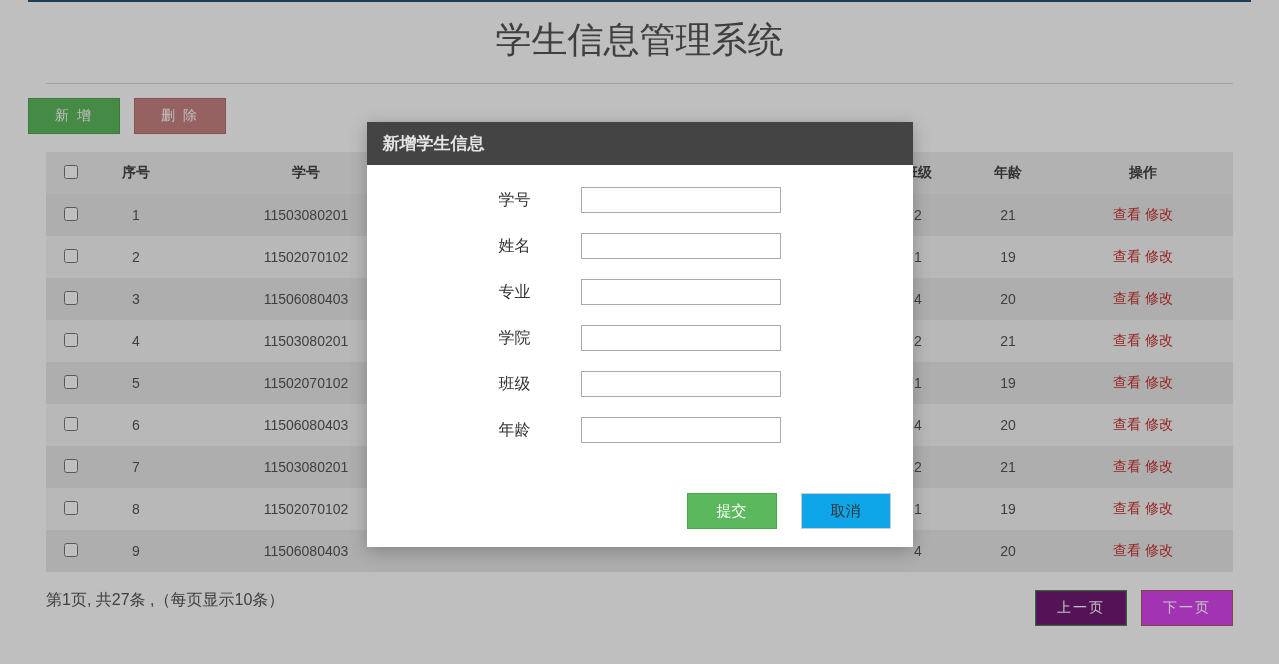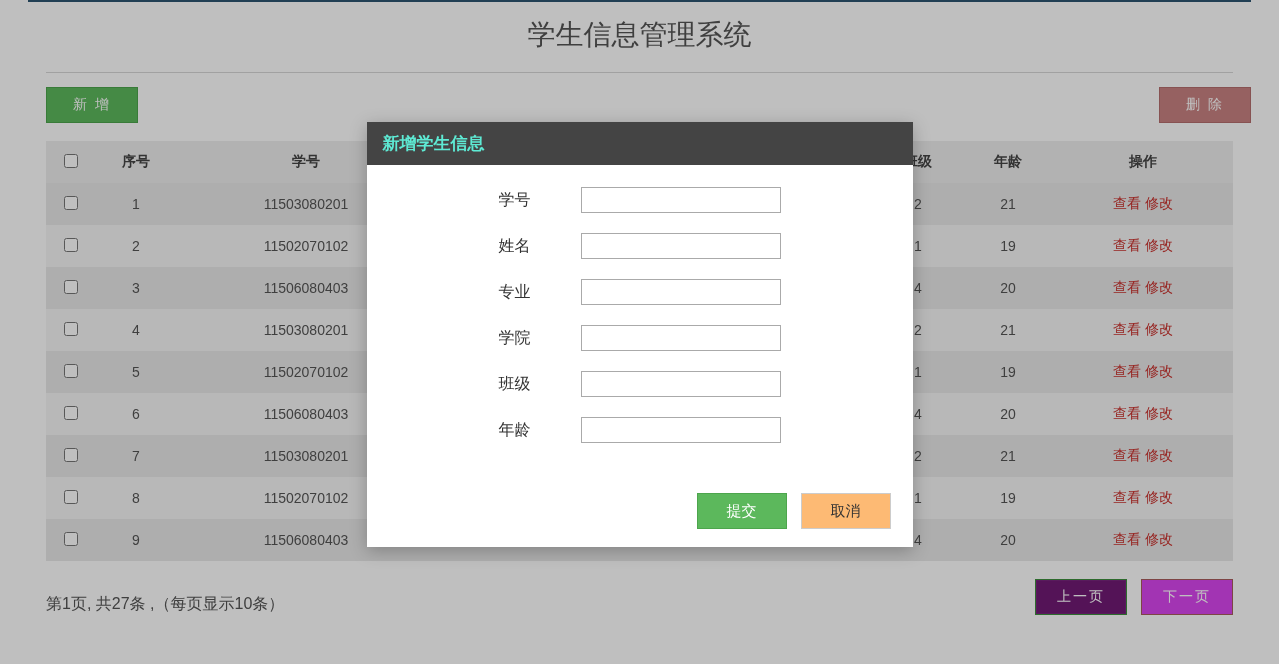--- a/index.html
+++ b/index.html
@@ -5,24 +5,24 @@
   * { box-sizing: border-box; margin: 0; padding: 0; }
   html, body { width: 1279px; height: 664px; font-family: "Microsoft YaHei", Arial, sans-serif; overflow: hidden; }
   body { background: #fff; position: relative; }
   .overlay {
     position: absolute; inset: 0; background: rgba(0,0,0,0.25); z-index: 10;
   }
 
   .page { padding: 0 28px 0 28px; width: 100%; height: 100%; }
   .topline { height: 2px; width: 100%; background: #2c5570; margin-bottom: 4px;}
   .title-wrap { text-align: center; padding: 10px 0 18px 0; }
-  .title { font-size: 28px; color: #555; font-weight: 400; text-align: center; }
+  .title { font-size: 36px; color: #555; font-weight: 400; text-align: center; }
   .hr-row { height: 1px; background: #d7d7d7; margin: 0 18px 14px 18px; }
 
-  .toolbar { display: flex; gap: 14px; padding: 0 0 18px 0; margin-left: 18px; justify-content: space-between;}
+  .toolbar { display: flex; gap: 14px; padding: 0 0 18px 0; }
   .btn {
     display: inline-flex; align-items: center; justify-content: center;
     height: 36px; min-width: 92px; font-size: 14px; color: #fff;
     border: 1px solid transparent; cursor: pointer; letter-spacing: 2px;
     user-select: none;
   }
   .btn-green { background: #5cb85c; border-color: #4da54d; }
   .btn-red   { background: #c98282; border-color: #b56e6e; }
   .btn-green-outline { background: #701a75; border-color: #3d8f3d; box-shadow: inset 0 0 0 1px rgba(255,255,255,0.05);}
   .btn-red-outline   { background: #d946ef; border-color: #a85c5c; }
@@ -35,48 +35,48 @@
   tbody tr:nth-child(odd)  { background: #e9e9e9; }
   tbody tr:nth-child(even) { background: #f6f6f6; }
   .chk { width: 14px; height: 14px; }
   .action-link { color: #c9302c; text-decoration: none; cursor: pointer; margin: 0 2px;}
   .col-chk { width: 50px; }
   .col-idx { width: 80px; }
   .col-sid { width: 260px; }
   .col-hidden {  }
 
   .footer {
-    display: flex; align-items: flex-end; justify-content: space-between;
+    display: flex; align-items: flex-start; justify-content: space-between;
     padding: 18px 18px 0 18px; font-size: 16px; color: #555;
   }
   .pager { display: flex; gap: 14px; }
 
   
   .modal {
     position: absolute; z-index: 20; left: 50%; transform: translateX(-50%);
     top: 122px; width: 546px; background: #fff;
     box-shadow: 0 4px 16px rgba(0,0,0,0.25);
   }
   .modal-header {
-    background: #444; color: #5eead4; font-size: 17px; font-weight: 700;
+    background: #444; color: #e5e5e5; font-size: 17px; font-weight: 700;
     padding: 10px 16px;
   }
   .modal-body { padding: 22px 34px 16px 34px; }
   .form-row { display: flex; align-items: center; justify-content: center; margin: 0 0 20px 0; }
   .form-row label { width: 70px; font-size: 16px; color: #333; text-align: left; margin-right: 12px;}
   .form-row input[type=text] {
     width: 200px; height: 26px; border: 1px solid #aaa; padding: 2px 6px;
     font-size: 14px; background: #fff; outline: none;
   }
   .modal-footer {
-    display: flex; justify-content: flex-end; gap: 14px; padding: 14px 22px 18px 22px;
+    display: flex; justify-content: flex-end; gap: 24px; padding: 14px 22px 18px 22px;
   }
   .mbtn {
     height: 36px; min-width: 90px; display: inline-flex; align-items:center; justify-content:center;
-    font-size: 15px; cursor: pointer; border: 1px solid #ccc; background: #fdba74; color: #333;
+    font-size: 15px; cursor: pointer; border: 1px solid #ccc; background: #0ea5e9; color: #333;
   }
   .mbtn-green { background: #5cb85c; color: #fff; border-color: #4da54d; }
 </style>
 </head>
 <body>
 
 <div class="page">
   <div class="topline"></div>
   <div class="title-wrap">
     <span class="title">学生信息管理系统</span>

